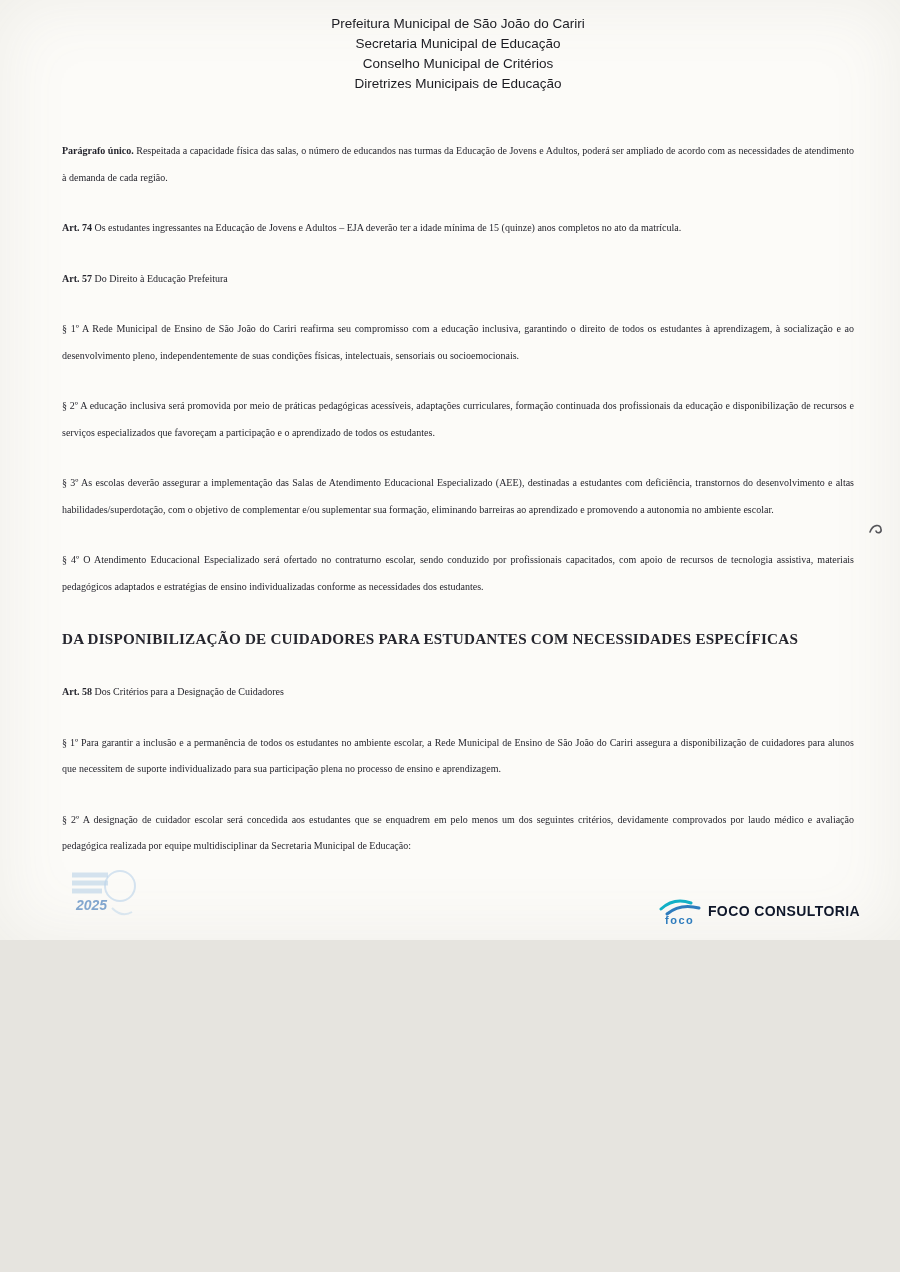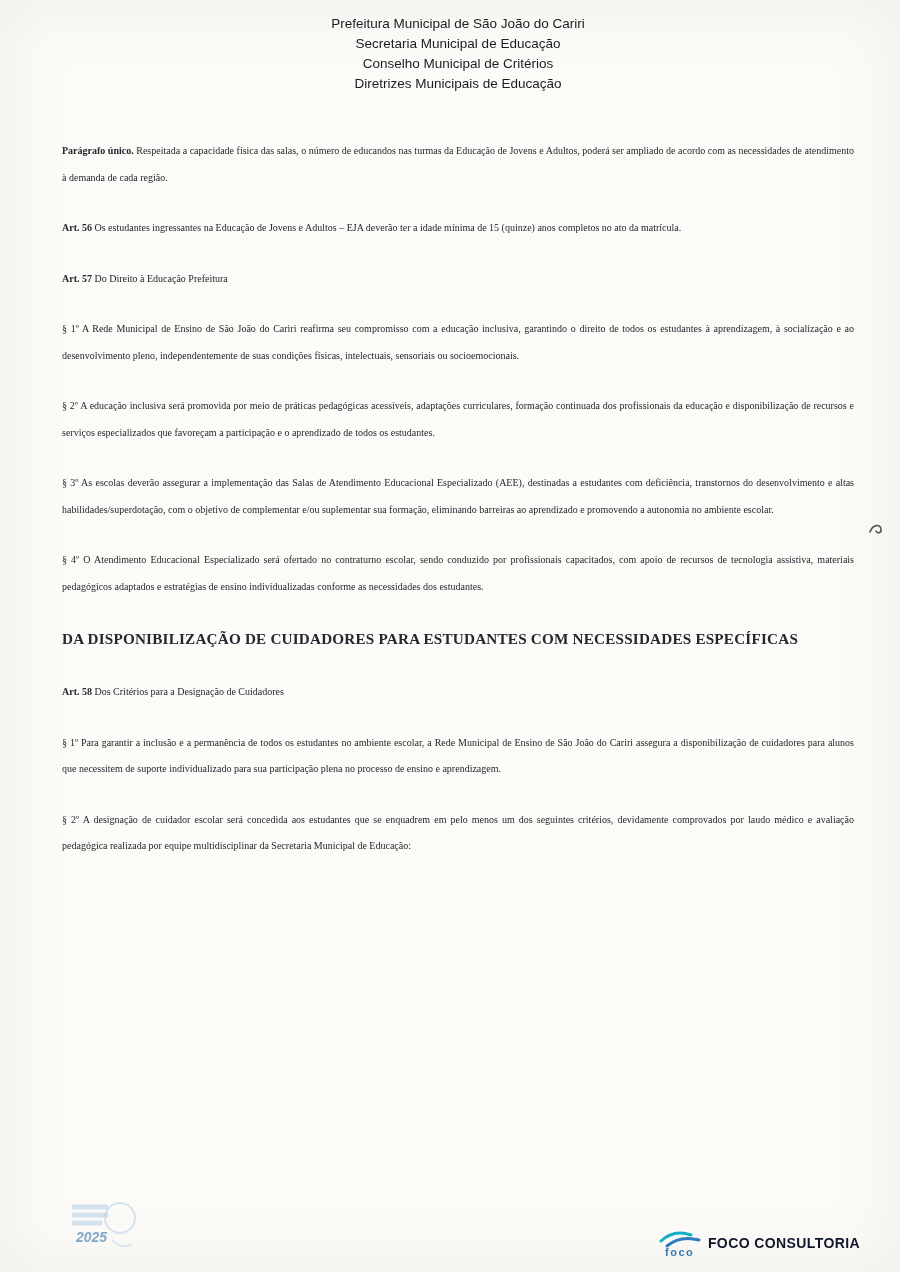--- a/index.html
+++ b/index.html
@@ -1,19 +1,19 @@
 <!DOCTYPE html>
 <html><head>
 <meta charset="utf-8">
 <style>
   html, body { margin: 0; padding: 0; background: #e6e4df; }
   .page {
     position: relative;
     width: 900px;
-    height: 1272px;
+    height: 940px;
     margin: 0 auto;
     background: #fcfbf8;
     font-family: "Liberation Serif", serif;
     color: #26262e;
     overflow: hidden;
     box-shadow: inset 0 0 70px rgba(120,115,100,0.10);
   }
   .content { padding: 14px 46px 0 62px; }
   .doc-header {
     font-family: "Liberation Sans", sans-serif;
@@ -72,21 +72,21 @@
       <div>Conselho Municipal de Critérios</div>
       <div>Diretrizes Municipais de Educação</div>
     </div>
 
     <p class="body-par indented">
       <span class="lead">Parágrafo único.</span>
       <span>Respeitada a capacidade física das salas, o número de educandos nas turmas da Educação de Jovens e Adultos, poderá ser ampliado de acordo com as necessidades de atendimento à demanda de cada região.</span>
     </p>
 
     <p class="body-par gap-md">
-      <span class="lead">Art. 56</span>
+      <span class="lead">Art. 74</span>
       <span>Os estudantes ingressantes na Educação de Jovens e Adultos – EJA deverão ter a idade mínima de 15 (quinze) anos completos no ato da matrícula.</span>
     </p>
 
     <p class="body-par gap-md">
       <span class="lead">Art. 57</span>
       <span>Do Direito à Educação Prefeitura</span>
     </p>
 
     <p class="body-par">
       <span>§ 1º A Rede Municipal de Ensino de São João do Cariri reafirma seu compromisso com a educação inclusiva, garantindo o direito de todos os estudantes à aprendizagem, à socialização e ao desenvolvimento pleno, independentemente de suas condições físicas, intelectuais, sensoriais ou socioemocionais.</span>

